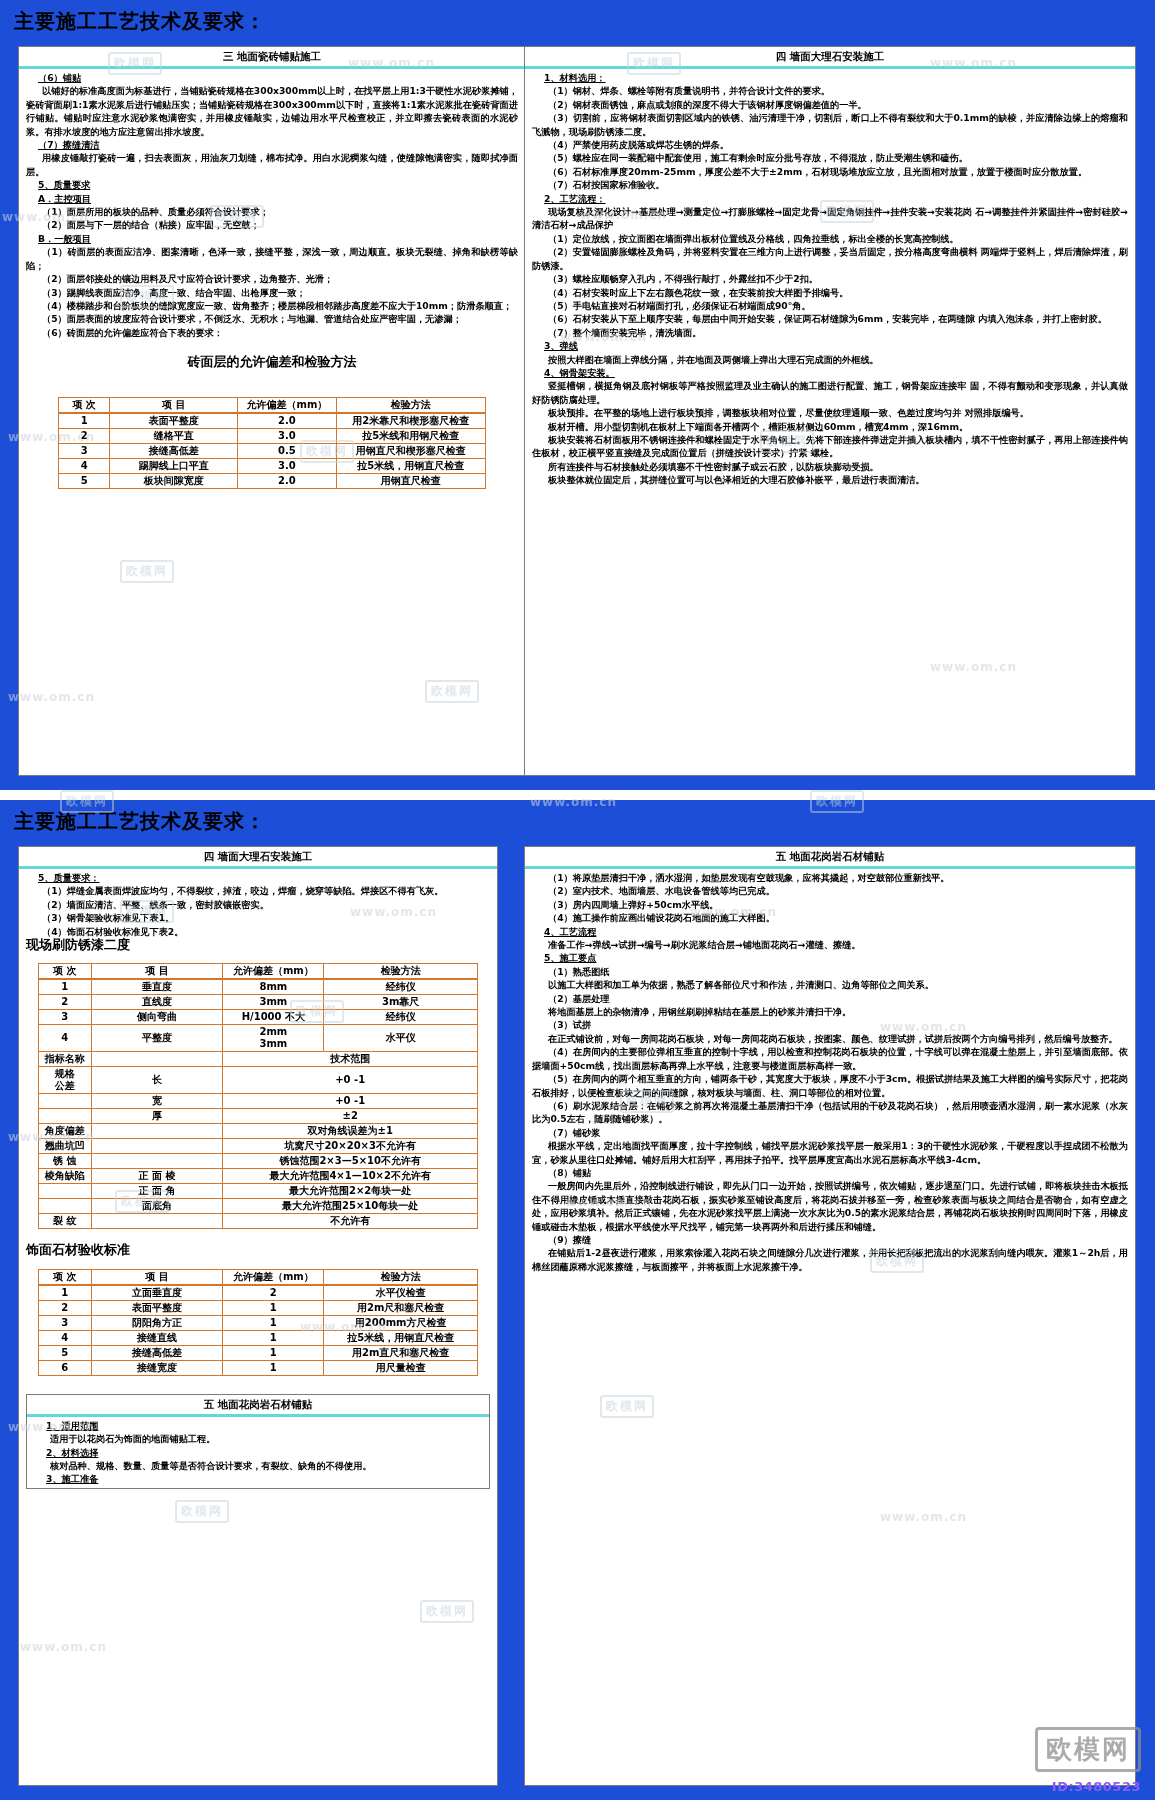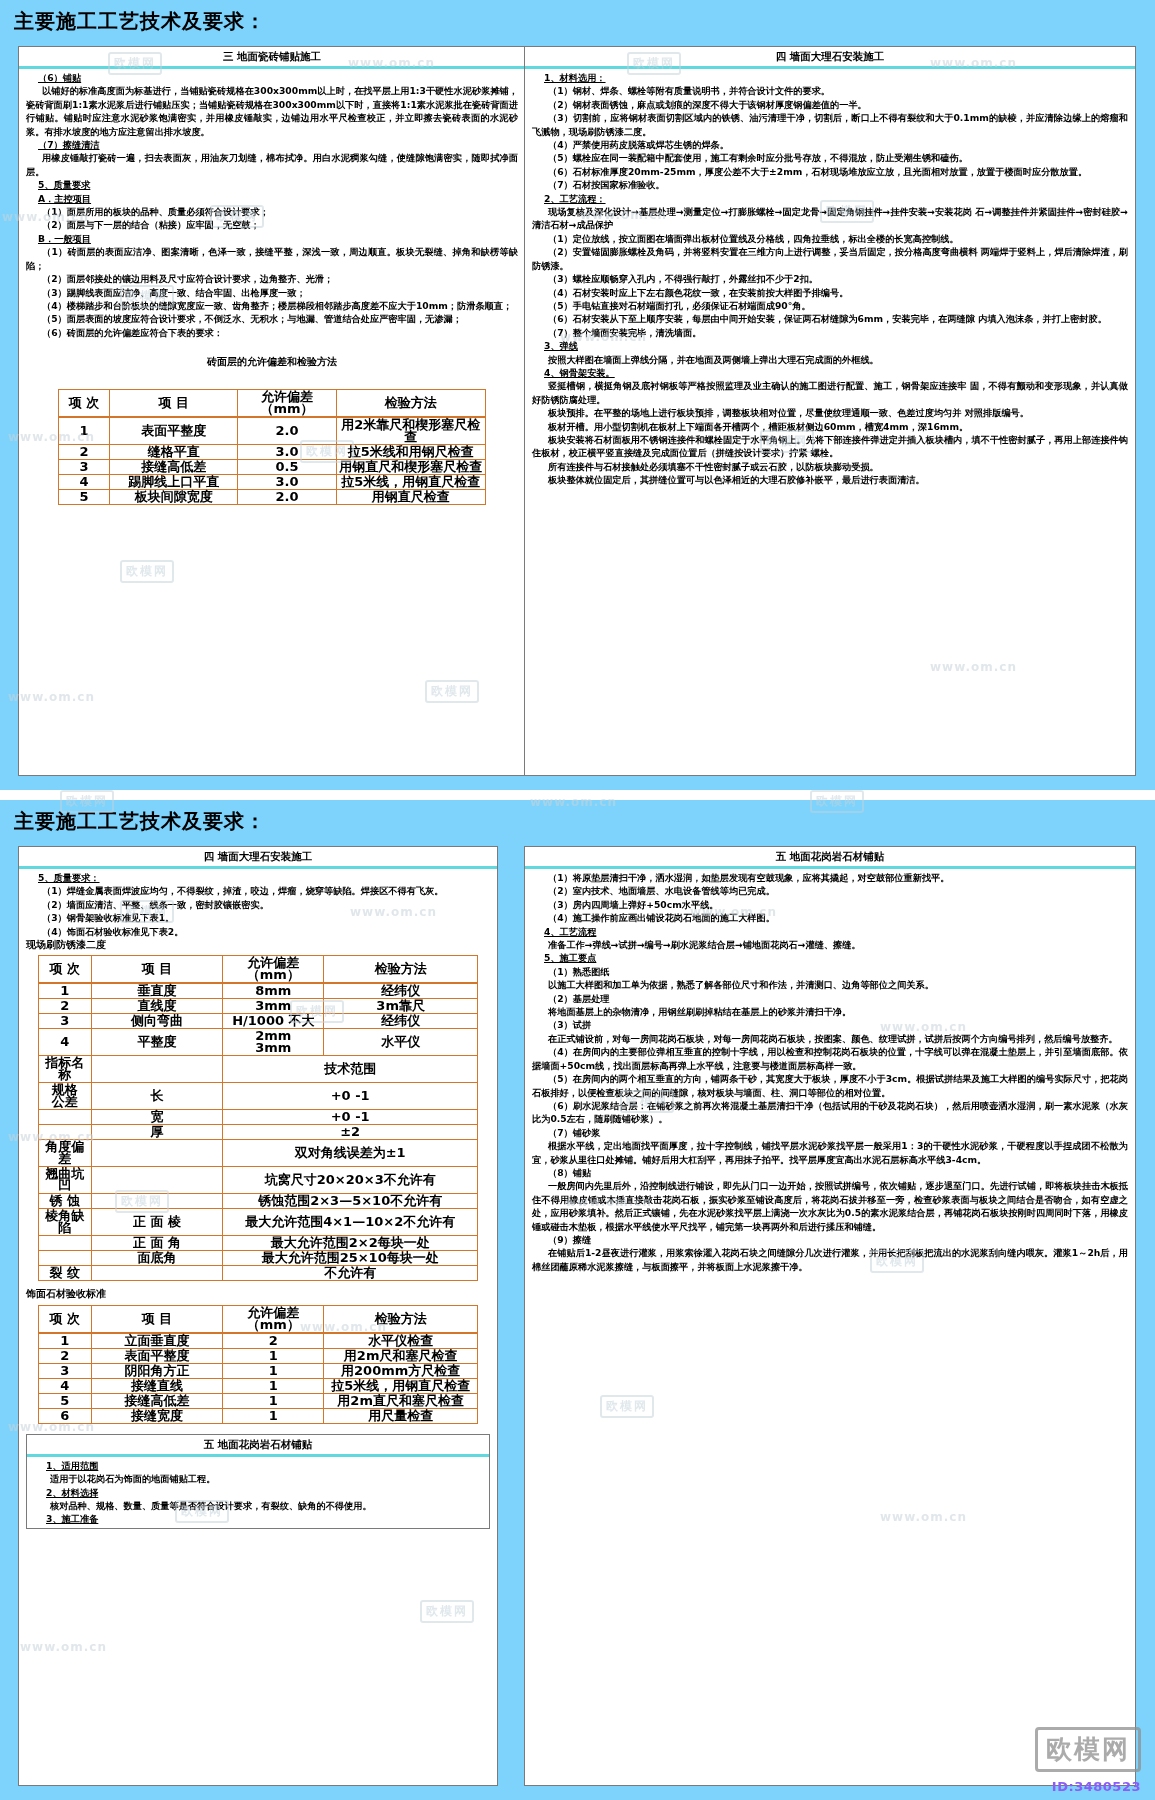--- a/index.html
+++ b/index.html
@@ -1,21 +1,21 @@
 <!DOCTYPE html>
 <html><head>
 <meta charset="utf-8">
 <style>
   html,body{margin:0;padding:0;background:#ffffff;}
   body{
     width:1155px;height:1800px;position:relative;overflow:hidden;
     font-family:"DejaVu Sans","Liberation Sans",sans-serif;
     color:#000;
   }
-  .slide{position:absolute;left:0;width:1155px;background:#7dd3fc;}
+  .slide{position:absolute;left:0;width:1155px;background:#1d4ed8;}
   #slide1{top:0;height:790px;}
   #slide2{top:800px;height:1000px;}
 
   .slide-title{
     position:absolute;left:14px;font-size:20px;font-weight:bold;
     letter-spacing:1px;color:#000;font-family:"DejaVu Sans","Liberation Sans",sans-serif;
     white-space:nowrap;
   }
   #slide1 .slide-title{top:8px;}
   #slide2 .slide-title{top:8px;}
@@ -35,31 +35,31 @@
   }
   .panel-body p{margin:0 0 0 0;}
   .ind1{text-indent:16px;}
   .ind2{text-indent:12px;text-decoration:underline;}
   .ind0{text-indent:0;}
   .center{text-align:center;text-indent:0;}
   .bigap{height:16px;}
 
   
   table.tbl{
-    border-collapse:collapse;margin:0 auto;font-weight:bold;
-    font-size:13px;color:#000;
+    border-collapse:collapse;margin:8px auto;font-weight:bold;
+    font-size:10px;color:#000;
   }
   table.tbl td,table.tbl th{
     border:1px solid #d4762a;
     padding:1px 2px;text-align:center;font-weight:bold;
     line-height:12px;
   }
   table.tbl thead td{border-bottom:2px solid #d4762a;}
   .tbl-wrap{padding:4px 0 2px 0;}
-  .tbl-cap{font-size:10px;font-weight:bold;margin:0 0 3px 0;}
+  .tbl-cap{font-size:13px;font-weight:bold;margin:0 0 3px 0;}
 
   
   .wm{
     position:absolute;pointer-events:none;user-select:none;
     font-family:"DejaVu Sans","Liberation Sans",sans-serif;
     color:#b9c6cf;opacity:.42;font-weight:bold;white-space:nowrap;
   }
   .wm-box{
     border:2px solid #c3d2db;border-radius:3px;padding:1px 4px;
     font-size:12px;letter-spacing:2px;color:#c3d2db;opacity:.5;

